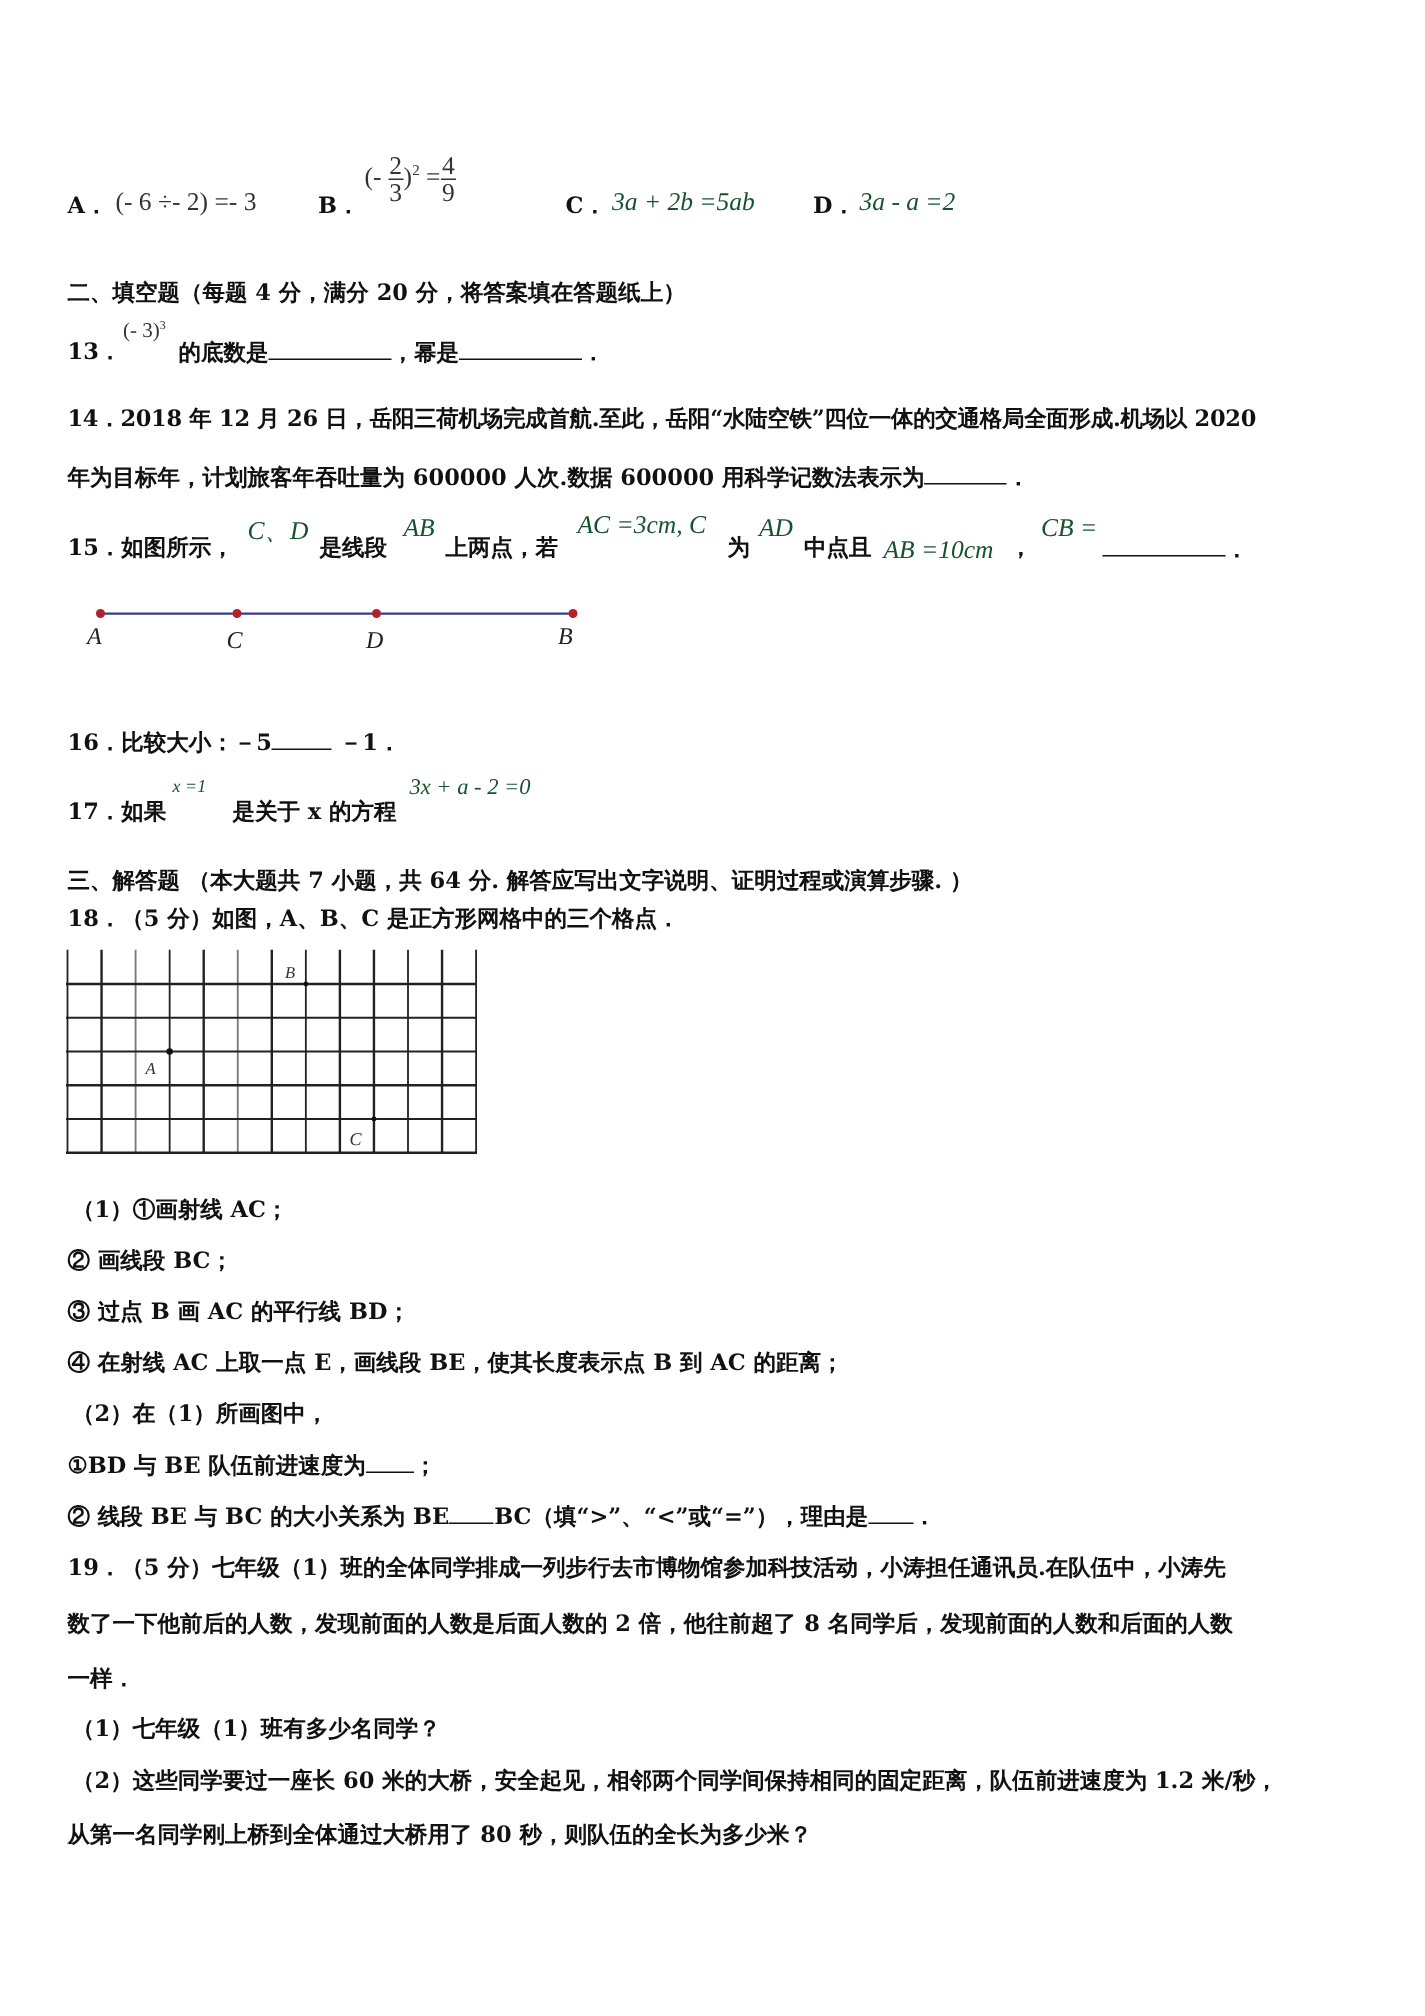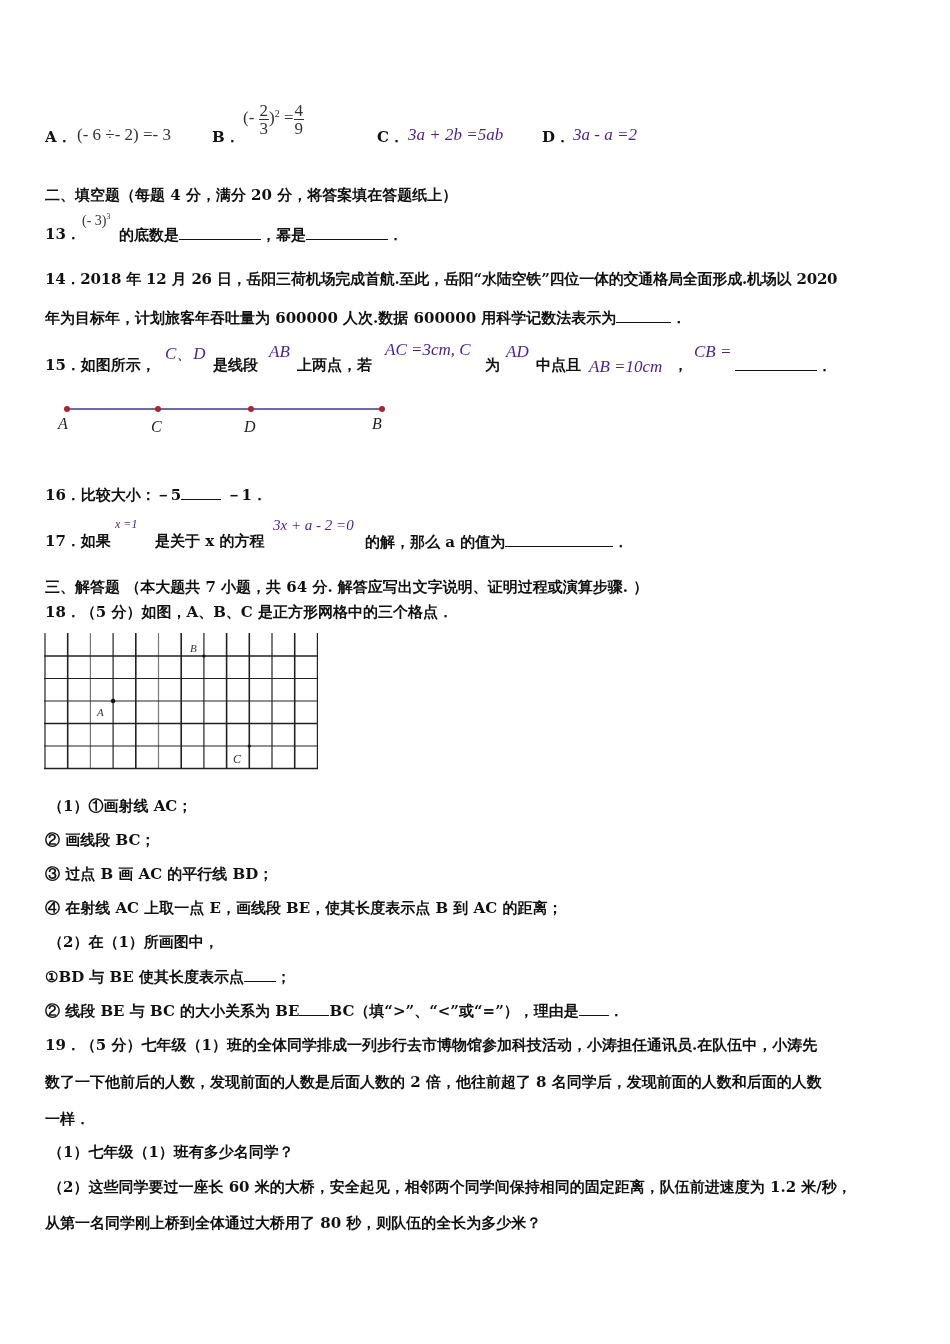--- a/index.html
+++ b/index.html
@@ -1,20 +1,20 @@
 <!DOCTYPE html>
 <html><head>
 <meta charset="utf-8">
 <style>
   html, body { margin: 0; padding: 0; background: #ffffff; }
   body { width: 950px; height: 1344px; position: relative; overflow: hidden;
          font-family: "DejaVu Serif", "Liberation Serif", serif; color: #111; }
   .abs { position: absolute; white-space: nowrap; }
   .b { font-weight: bold; font-size: 15px; }
-  .m { font-family: "Liberation Serif", "DejaVu Serif", serif; font-style: italic; color: #4c1d95; font-size: 17px; }
+  .m { font-family: "Liberation Serif", "DejaVu Serif", serif; font-style: italic; color: #14532d; font-size: 17px; }
   .mu { font-family: "Liberation Serif", "DejaVu Serif", serif; color: #333; font-size: 17px; }
   .blank { display: inline-block; border-bottom: 1px solid #111; height: 14px; vertical-align: baseline; }
   .frac { display: inline-block; vertical-align: middle; text-align: center; line-height: 1; }
   .frac span { display: block; font-size: 17px; }
   .frac .num { border-bottom: 1px solid #333; padding: 0 1px; }
   sup { font-size: 10px; }
 </style>
 </head>
 <body>
 
@@ -73,21 +73,20 @@
   <text x="322" y="31" font-family="Liberation Serif, serif" font-style="italic" font-size="16" fill="#222">B</text>
 </svg>
 
 <div class="abs b" style="left:45px; top:485px;"><span>16．比较大小：－5</span><span class="blank" style="width:40px;"></span> <span>－1．</span></div>
 
 <div class="abs" style="left:45px; top:515px; width:620px; height:40px;">
   <span class="abs b" style="left:0; top:17px;">17．如果</span>
   <span class="abs m" style="left:70px; top:2px; font-size:12px;">x =1</span>
   <span class="abs b" style="left:110px; top:17px;">是关于 x 的方程</span>
   <span class="abs m" style="left:228px; top:2px; font-size:15px;">3x + a - 2 =0</span>
-  <span class="abs b" style="left:320px; top:17px;"><span>的解，那么 a 的值为</span><span class="blank" style="width:108px;"></span><span>．</span></span>
 </div>
 
 <div class="abs b" style="left:45px; top:578px;">三、解答题 （本大题共 7 小题，共 64 分. 解答应写出文字说明、证明过程或演算步骤. ）</div>
 
 <div class="abs b" style="left:45px; top:603px;">18．（5 分）如图，A、B、C 是正方形网格中的三个格点．</div>
 
 <svg class="abs" style="left:44px; top:633px;" width="276" height="140">
   <g stroke="#222" stroke-width="1.2">
 
     <line x1="1" y1="0" x2="1" y2="136"></line>
@@ -117,21 +116,21 @@
   <text x="53" y="83" font-family="Liberation Serif, serif" font-style="italic" font-size="11" fill="#333">A</text>
   <text x="146" y="19" font-family="Liberation Serif, serif" font-style="italic" font-size="11" fill="#333">B</text>
   <text x="189" y="130" font-family="Liberation Serif, serif" font-style="italic" font-size="12" fill="#333">C</text>
 </svg>
 
 <div class="abs b" style="left:48px; top:797px;">（1）①画射线 AC；</div>
 <div class="abs b" style="left:45px; top:831px;">② 画线段 BC；</div>
 <div class="abs b" style="left:45px; top:865px;">③ 过点 B 画 AC 的平行线 BD；</div>
 <div class="abs b" style="left:45px; top:899px;">④ 在射线 AC 上取一点 E，画线段 BE，使其长度表示点 B 到 AC 的距离；</div>
 <div class="abs b" style="left:48px; top:933px;">（2）在（1）所画图中，</div>
-<div class="abs b" style="left:45px; top:967px;"><span>①BD 与 BE 使其长度表示点</span><span class="blank" style="width:32px;"></span><span>；</span></div>
+<div class="abs b" style="left:45px; top:967px;"><span>①BD 与 BE 队伍前进速度为</span><span class="blank" style="width:32px;"></span><span>；</span></div>
 <div class="abs b" style="left:45px; top:1001px;"><span>② 线段 BE 与 BC 的大小关系为 BE</span><span class="blank" style="width:30px;"></span><span>BC（填“&gt;”、“&lt;”或“=”），理由是</span><span class="blank" style="width:30px;"></span><span>．</span></div>
 
 <div class="abs b" style="left:45px; top:1036px;">19．（5 分）七年级（1）班的全体同学排成一列步行去市博物馆参加科技活动，小涛担任通讯员.在队伍中，小涛先</div>
 <div class="abs b" style="left:45px; top:1073px;">数了一下他前后的人数，发现前面的人数是后面人数的 2 倍，他往前超了 8 名同学后，发现前面的人数和后面的人数</div>
 <div class="abs b" style="left:45px; top:1110px;">一样．</div>
 <div class="abs b" style="left:48px; top:1143px;">（1）七年级（1）班有多少名同学？</div>
 <div class="abs b" style="left:48px; top:1178px;">（2）这些同学要过一座长 60 米的大桥，安全起见，相邻两个同学间保持相同的固定距离，队伍前进速度为 1.2 米/秒，</div>
 <div class="abs b" style="left:45px; top:1214px;">从第一名同学刚上桥到全体通过大桥用了 80 秒，则队伍的全长为多少米？</div>
 
 </body></html>

